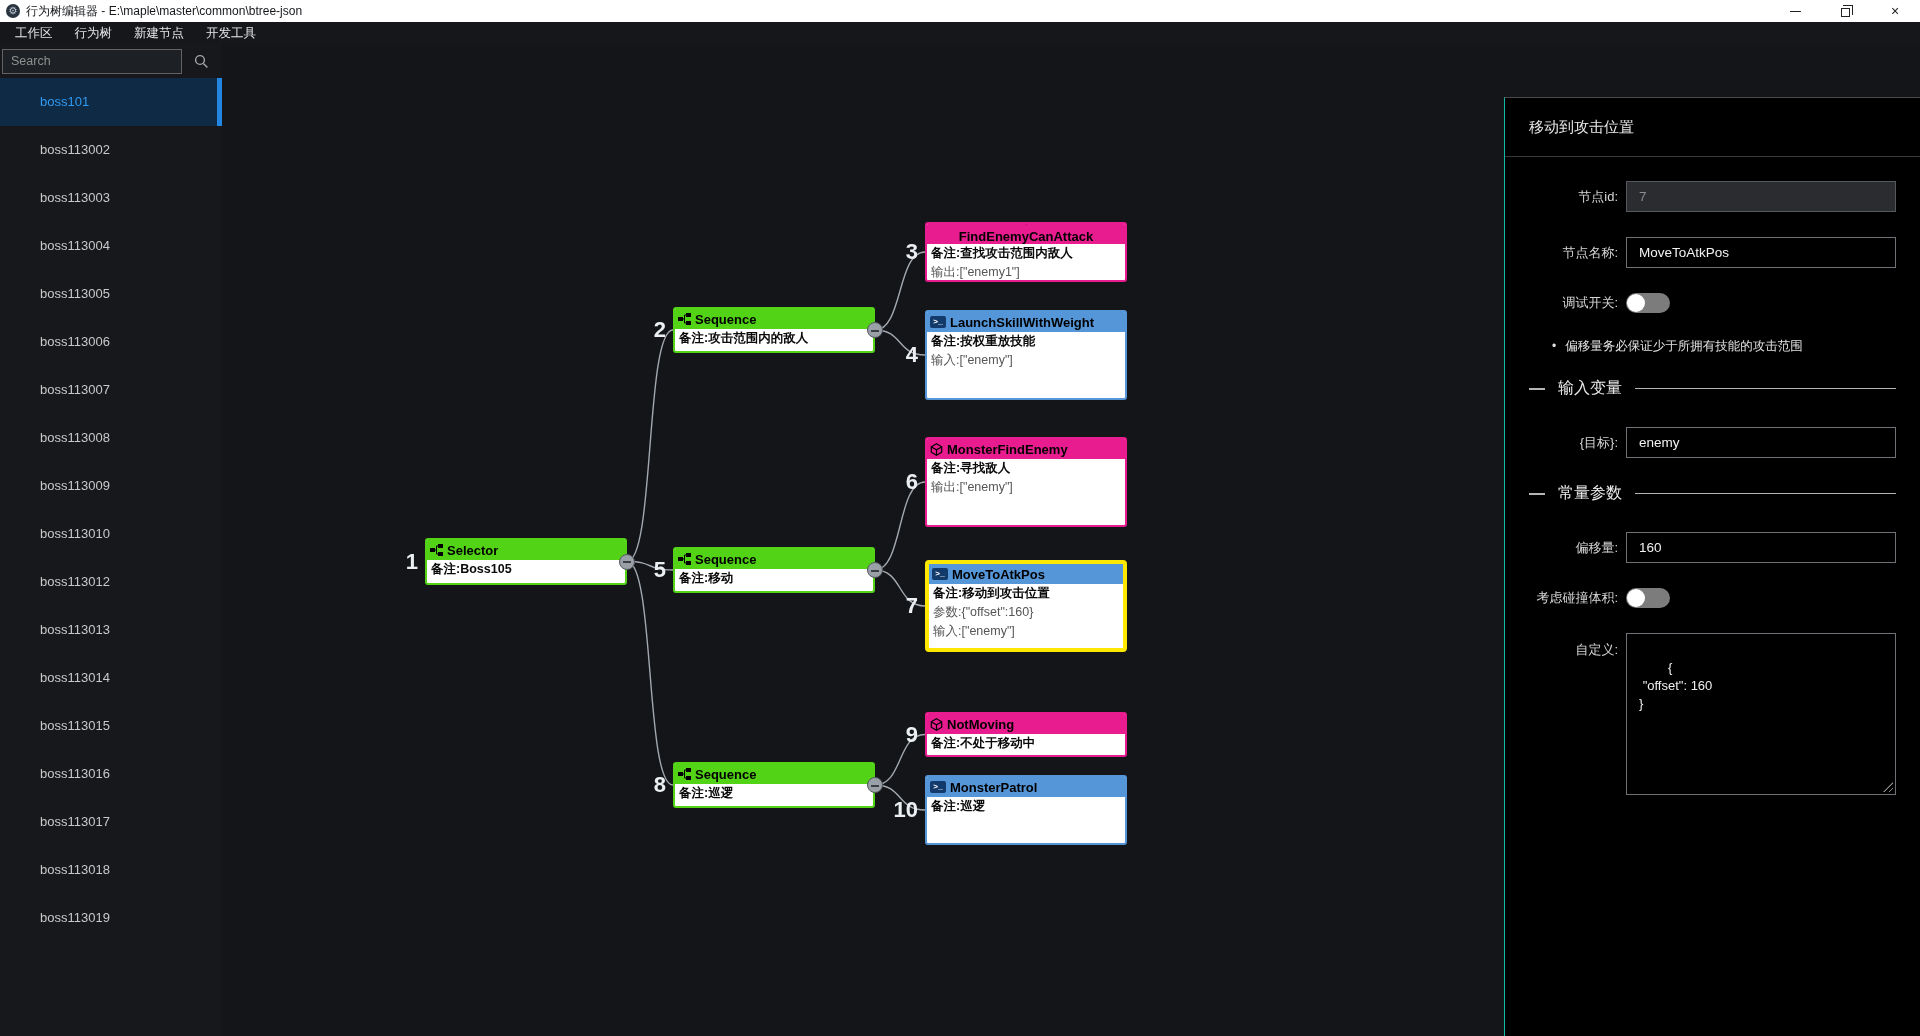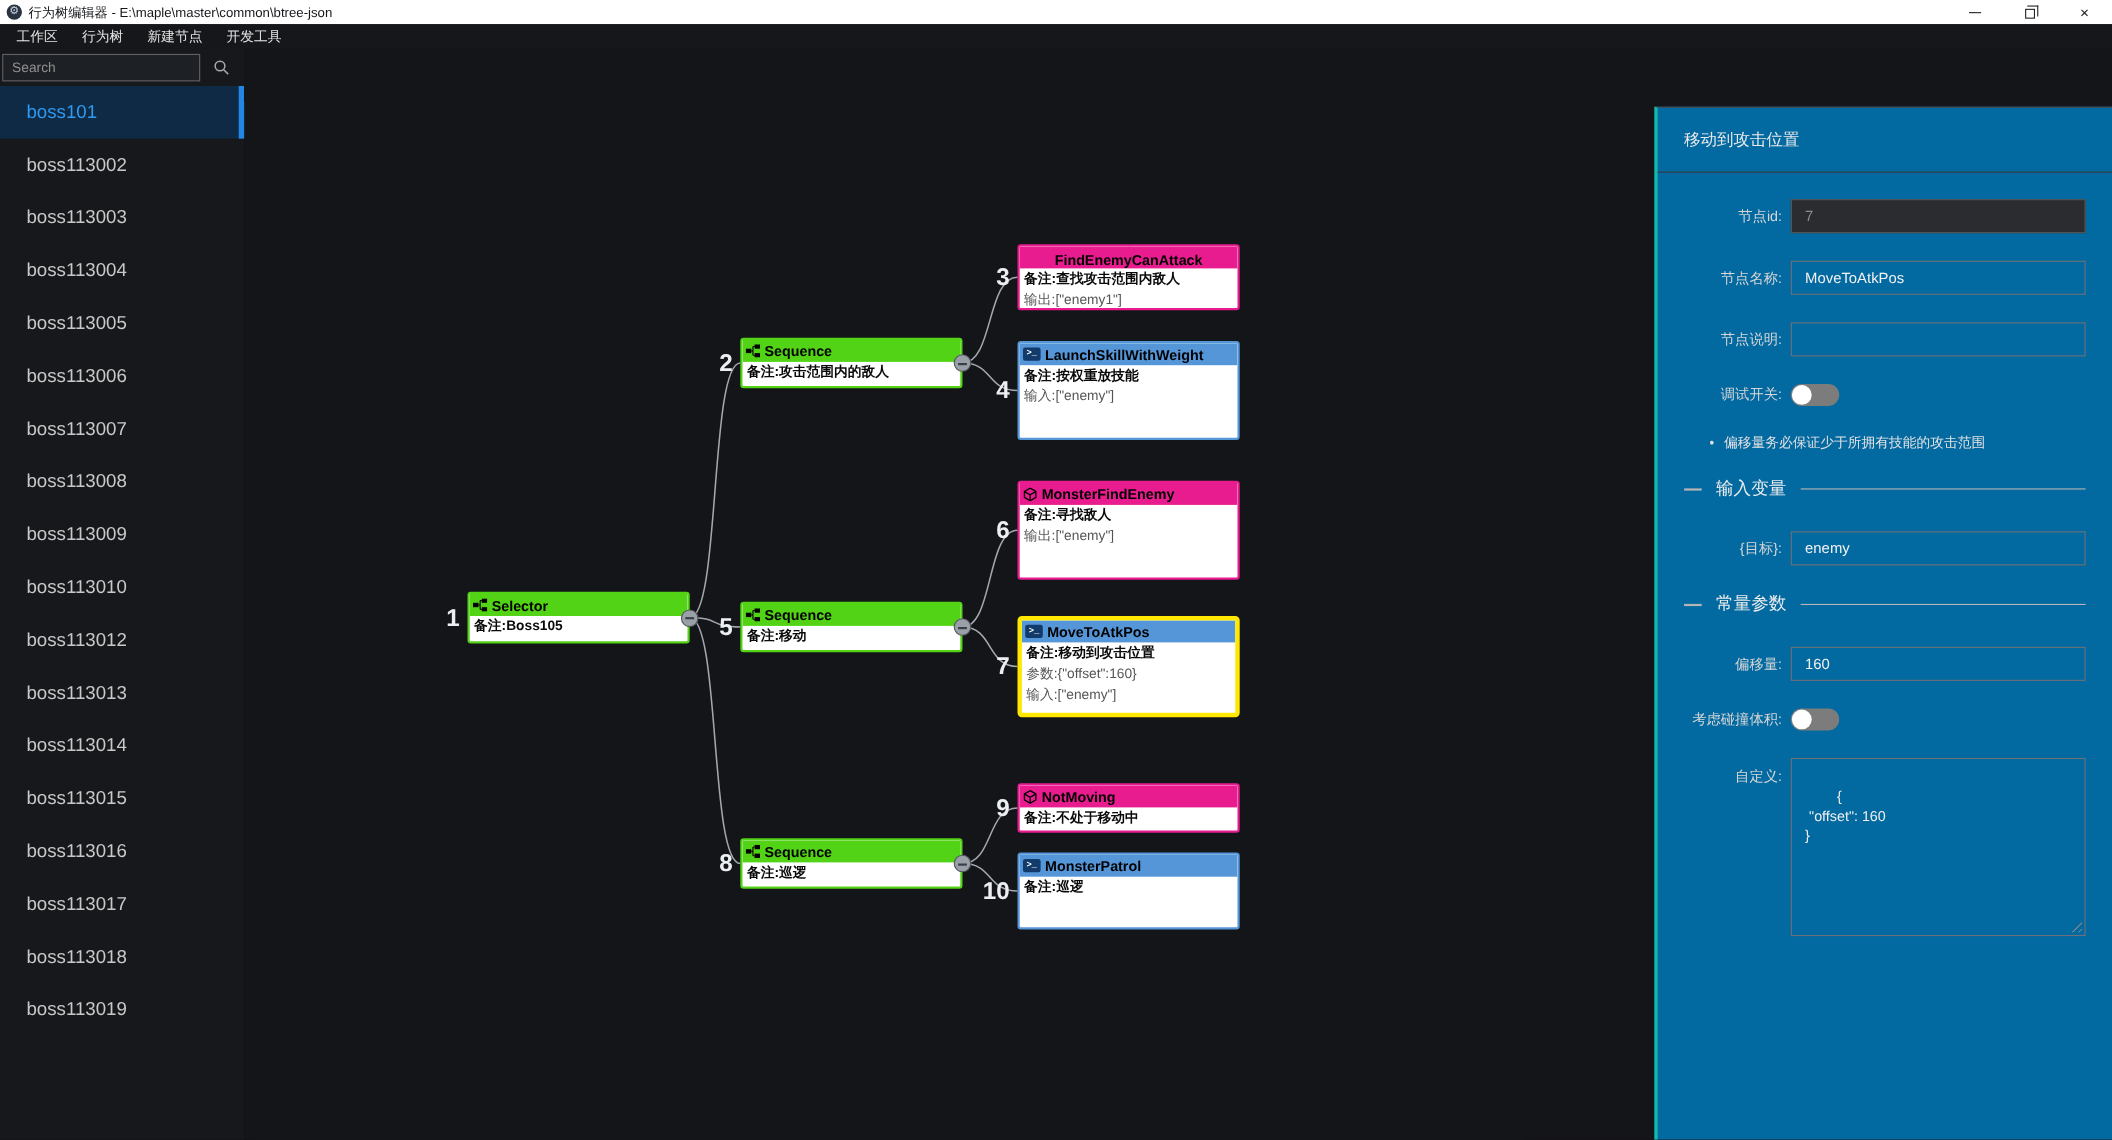--- a/index.html
+++ b/index.html
@@ -26,21 +26,21 @@
   .menu-item { color:#e4e4e4; font-size:12.5px; padding:0 11px; cursor:default; }
 
   
   .sidebar { position:absolute; left:0; top:44px; width:222px; bottom:0; background:#17181b; }
   .search-row { height:34px; display:flex; align-items:center; padding:4px 2px; }
   .search-input { flex:1; height:25px; background:#1d2024; border:1px solid #626262; color:#c9c9c9;
                   font-size:12.5px; padding:0 8px; outline:none; font-family:"Liberation Sans",sans-serif;}
   .search-input::placeholder { color:#8f8f8f; }
   .search-btn { width:38px; height:26px; display:flex; align-items:center; justify-content:center; }
   .boss-list { position:absolute; top:34px; left:0; right:0; bottom:0; overflow:hidden; }
-  .list-item { height:48px; line-height:48px; padding-left:24px; font-size:17px; color:#c9c9c9;
+  .list-item { height:48px; line-height:48px; padding-left:40px; font-size:13px; color:#c9c9c9;
                position:relative; cursor:default; }
   .list-item.selected { background:#0f2a44; color:#2e9af3; }
   .list-item.selected::after { content:""; position:absolute; right:0; top:0; bottom:0; width:5px; background:#2286e2; }
 
   
   .tabstrip { position:absolute; left:222px; top:44px; right:0; height:34px; background:#0ea5e9;
               display:flex; align-items:center;margin-top:48px; }
   .tab { margin-left:28px; width:140px; background:#131519; display:flex; align-items:center;
          justify-content:center; gap:12px; }
   .tab-label { font-size:13px; color:#2e9af3; }
@@ -59,22 +59,22 @@
   .action-glyph { width:16px; height:12px; background:#123a6b; border-radius:2px; color:#fff;
                   font-size:8px; font-weight:bold; line-height:12px; text-align:center;
                   font-family:"Liberation Mono",monospace; flex:0 0 16px;}
   .node-num { position:absolute; transform:translate(-100%,-50%); padding-right:7px;
               font-size:22px; font-weight:bold; color:#eceff2; }
   .connector { position:absolute; width:16px; height:16px; border-radius:50%; background:#9aa0a8;
                border:1px solid #51565c; transform:translate(-50%,-50%); }
   .connector::after { content:""; position:absolute; left:3px; right:3px; top:6.5px; border-top:2px solid #3c4046; }
 
   
-  .panel { position:absolute; left:1504px; top:97px; right:0; bottom:0; background:#0369a1;
-           border-top:1px solid #4a4a4c; border-left:3px solid #14b8a6; }
+  .panel { position:absolute; left:1504px; top:97px; right:0; bottom:0; background:#000000;
+           border-top:1px solid #4a4a4c; border-left:1px solid #14b8a6; }
   .panel-header { height:59px; border-bottom:1px solid #3a3a3c; display:flex; align-items:center;
                   padding:0 24px; font-size:15px; color:#e9e9e9; }
   .panel-body { padding-top:24px; }
   .form-row { display:flex; align-items:center; margin:0 24px 25px 0; }
   .form-label { flex:0 0 121px; text-align:right; padding-right:8px; font-size:13px; color:#d6d6d6; white-space:nowrap; }
   .form-input { flex:1; height:31px; background:transparent; border:1px solid #6e7176; color:#f2f2f2;
                 font-size:13.5px; padding:0 12px; outline:none; min-width:0; font-family:"Liberation Sans",sans-serif;}
   .form-input.disabled { background:#2a2c2f; border-color:#55585c; color:#8b8f94; }
   .toggle { width:44px; height:20px; border-radius:10px; background:#7c7c7c; position:relative; flex:0 0 44px; }
   .toggle-knob { position:absolute; left:1px; top:1px; width:18px; height:18px; border-radius:50%; background:#ffffff; }
@@ -318,24 +318,20 @@
     <div class="form-row">
       <div class="form-label">节点id:</div>
       <input class="form-input disabled" disabled="" value="7" style="">
     </div>
 
     <div class="form-row">
       <div class="form-label">节点名称:</div>
       <input class="form-input" value="MoveToAtkPos" style="">
     </div>
 
-    <div class="form-row">
-      <div class="form-label">节点说明:</div>
-      <input class="form-input" value="" style="">
-    </div>
 
     <div class="form-row">
       <div class="form-label">调试开关:</div>
       <div class="toggle">
         <div class="toggle-knob"></div>
       </div>
     </div>
 
     <div class="note-row">
       <span class="note-bullet">•</span>

